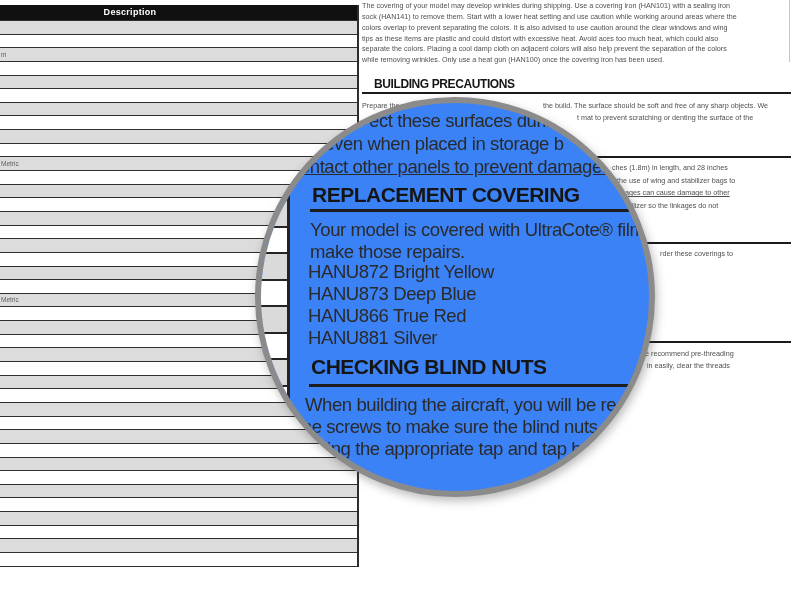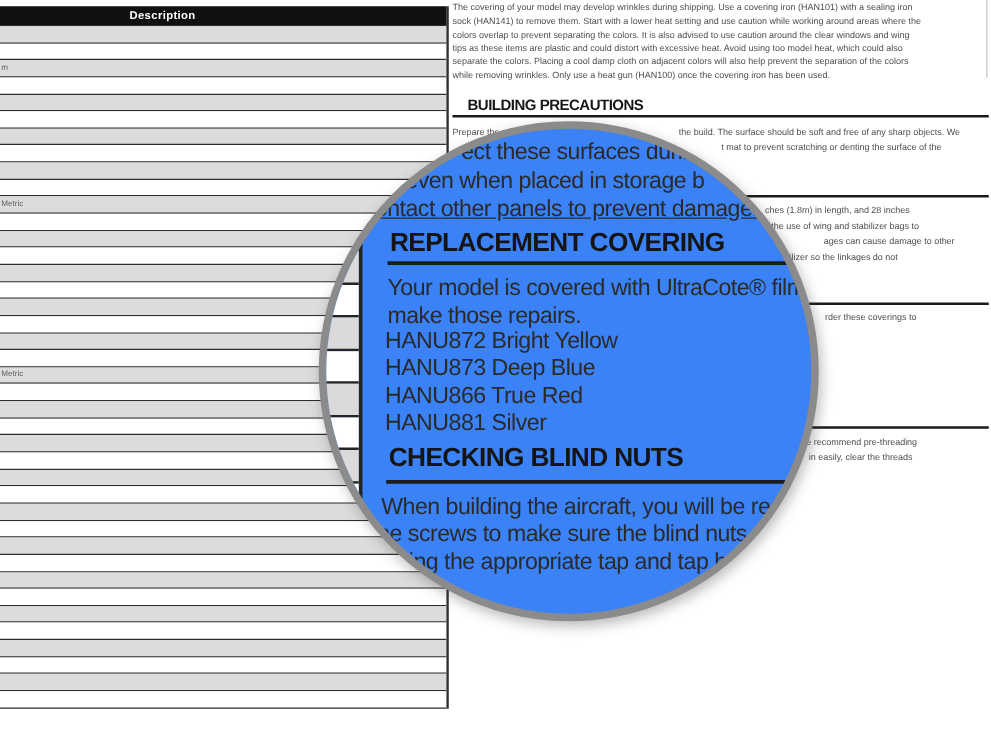--- a/index.html
+++ b/index.html
@@ -27,21 +27,21 @@
   .u{position:absolute;background:#1a1a1a;height:2px;width:429px;left:362px;}
   .u1{top:91.5px;}
   .u2{top:156px;}
   .u3{top:242px;}
   .u4{top:341px;}
   .p2a{left:362px;top:101px;}
   .p2b{left:543px;top:101px;}
   .p2c{left:577px;top:112.5px;}
   .p3a{left:612px;top:163px;}
   .p3b{left:617px;top:175.5px;}
-  .p3c{left:659px;top:188px;}
+  .p3c{left:625px;top:188px;text-decoration:underline;}
   .p3d{left:612px;top:200.5px;}
   .p4{left:660px;top:249px;}
   .p5a{left:645px;top:348.5px;}
   .p5b{left:647px;top:360.5px;}
   .vline{position:absolute;left:789px;top:0;width:1px;height:62px;background:#c4c4c4;}
 
   
   .loupe{position:absolute;left:255px;top:97px;width:388px;height:388px;border-radius:50%;
          border:6px solid #8b8b8b;background:#3b82f6;overflow:hidden;
          box-shadow:2px 4px 10px rgba(60,60,60,.35);}
@@ -129,21 +129,21 @@
         <div class="t-row rg"></div>
         <div class="t-row rw"></div>
       </div>
   </div>
 
   <div class="doc">
     <div class="p1">
         <div class="p1line">The covering of your model may develop wrinkles during shipping. Use a covering iron (HAN101) with a sealing iron</div>
         <div class="p1line">sock (HAN141) to remove them. Start with a lower heat setting and use caution while working around areas where the</div>
         <div class="p1line">colors overlap to prevent separating the colors. It is also advised to use caution around the clear windows and wing</div>
-        <div class="p1line">tips as these items are plastic and could distort with excessive heat. Avoid using too model heat, which could also</div>
+        <div class="p1line">tips as these items are plastic and could distort with excessive heat. Avoid aces too much heat, which could also</div>
         <div class="p1line">separate the colors. Placing a cool damp cloth on adjacent colors will also help prevent the separation of the colors</div>
         <div class="p1line">while removing wrinkles. Only use a heat gun (HAN100) once the covering iron has been used.</div>
       </div>
 
     <div class="h1">BUILDING PRECAUTIONS</div>
     <div class="u u1"></div>
 
     <span class="frag p2a">Prepare the w</span>
     <span class="frag p2b">the build. The surface should be soft and free of any sharp objects. We</span>
     <span class="frag p2c">t mat to prevent scratching or denting the surface of the</span>

